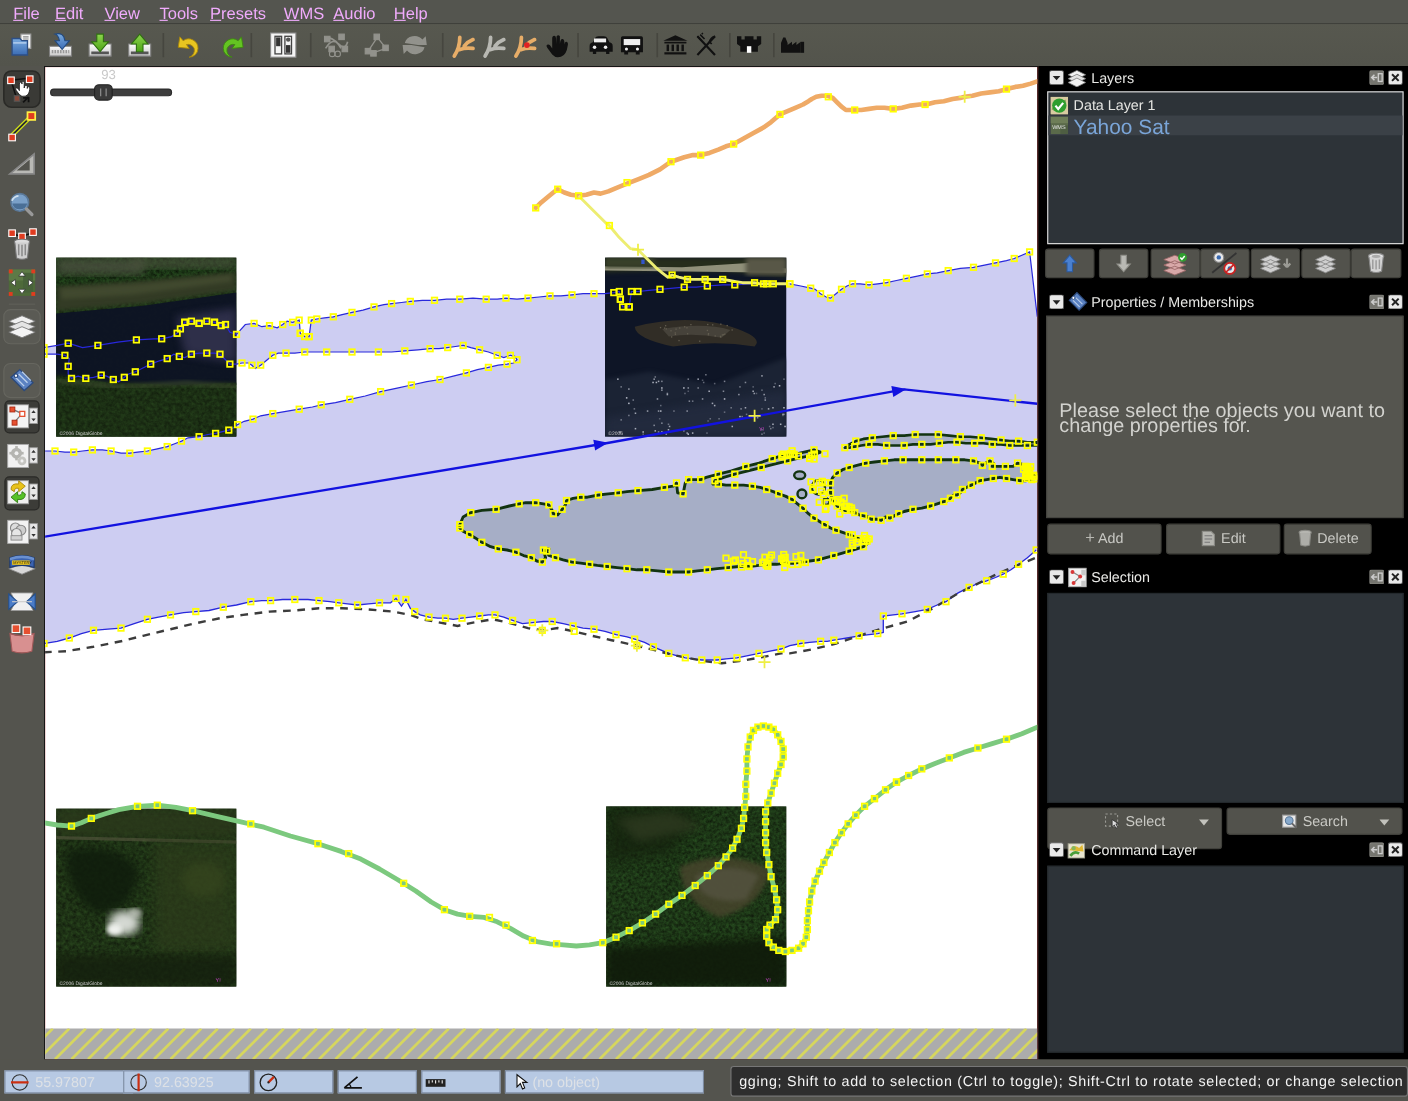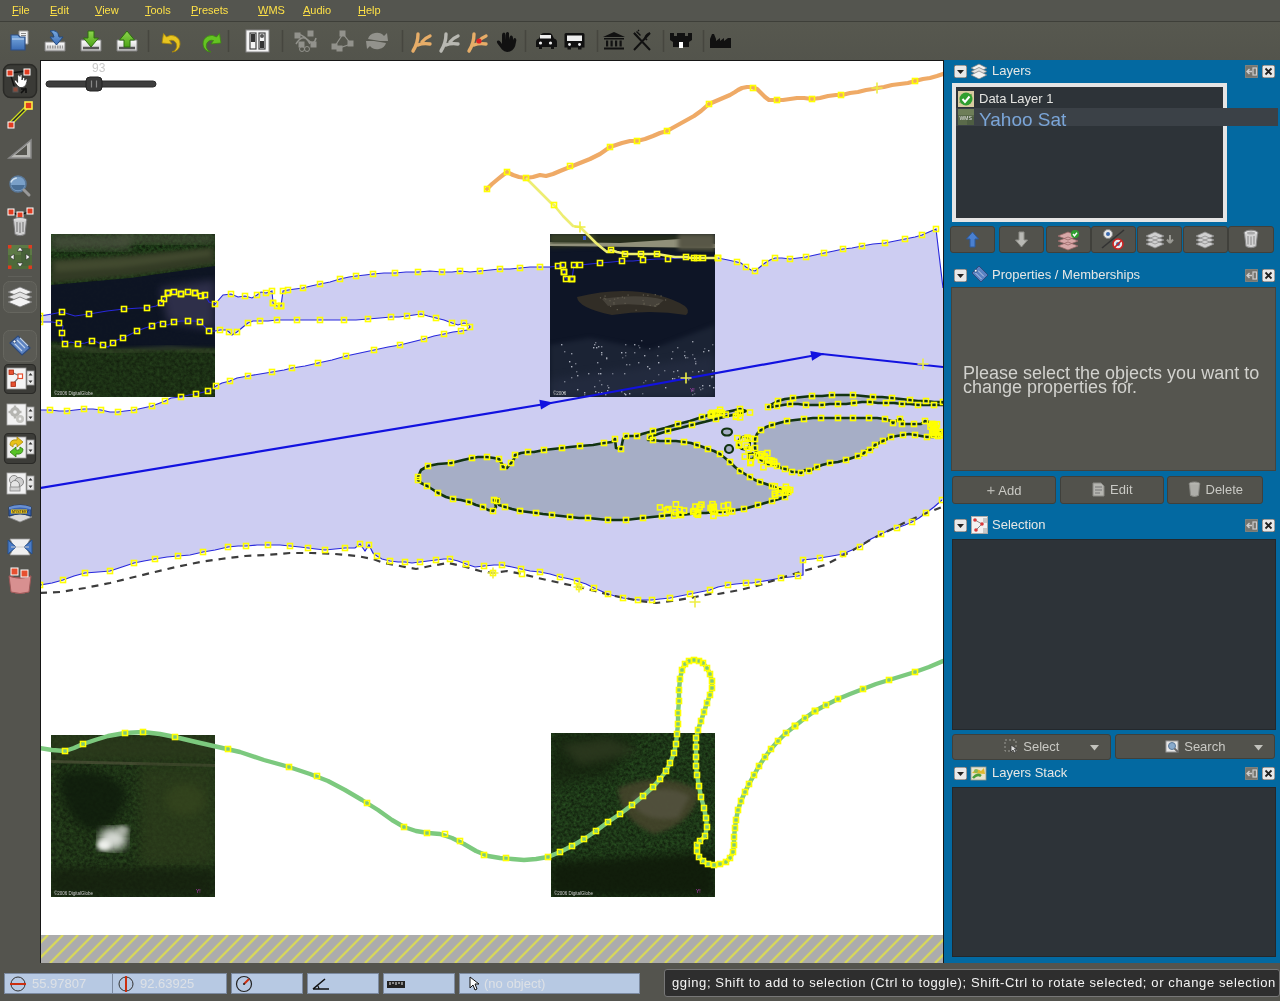--- a/index.html
+++ b/index.html
@@ -1,22 +1,22 @@
 <!DOCTYPE html>
 <html><head><meta charset="utf-8"><style>
 *{margin:0;padding:0;box-sizing:border-box}
 body{width:1280px;height:1001px;position:relative;overflow:hidden;background:#54544e;font-family:"Liberation Sans",sans-serif;-webkit-font-smoothing:antialiased}
 .abs{position:absolute}
 .menu{left:0;top:0;width:1280px;height:22px;background:#54554f;border-bottom:1px solid #3e3f39}
-.menu span{position:absolute;top:4px;font-size:11px;color:#fde047}
+.menu span{position:absolute;top:4px;font-size:15px;color:#f0abfc}
 .menu u{text-decoration:underline}
 .toolbar{left:0;top:22px;width:1280px;height:38px;background:linear-gradient(#57584f,#53544c)}
 .lefttools{left:0;top:60px;width:40px;height:906px;background:#54544e}
 .canvas{left:40px;top:60px;width:904px;height:904px;background:#b91c1c;border:1px solid #161616}
-.rpanel{left:944px;top:60px;width:336px;height:906px;background:#0369a1}
+.rpanel{left:944px;top:60px;width:336px;height:906px;background:#000000}
 .pbtn{position:absolute;background:#52524c;border:1px solid #40403b;border-radius:3px;color:#c9c9c4;font-size:13px;text-align:center}
 .sbar{left:0;top:963px;width:1280px;height:38px;background:#54544e}
 .sfield{position:absolute;top:10px;height:21px;background:#b7c9e3;border:1px solid #7c8aa0;color:#dde1e6;font-size:13px}
 .tooltip{left:664px;top:969px;width:616px;height:28px;background:#2e2e2e;border:1px solid #777;border-radius:3px;color:#f4f4f4;font-size:13px;line-height:26px;padding-left:7px;letter-spacing:0.62px;white-space:nowrap;overflow:hidden}
 </style></head><body>
 <div class="abs menu">
     <span style="left:12px"><u>F</u>ile</span>
     <span style="left:50px"><u>E</u>dit</span>
     <span style="left:95px"><u>V</u>iew</span>
     <span style="left:145px"><u>T</u>ools</span>
@@ -1132,21 +1132,21 @@
         <path d="M1 9.5 L9 5.5 L17 9.5 L9 13.5 Z" fill="#e2e2e2" stroke="#777" stroke-width="0.7"></path>
         <path d="M1 13 L9 9 L17 13 L9 17 Z" fill="#f2f2f2" stroke="#777" stroke-width="0.7"></path>
       </svg></div>
 <div style="position:absolute;left:48px;top:3px;font-size:13px;color:#e8e8e5">Layers</div>
 <div style="position:absolute;left:301px;top:4px"><svg width="13" height="13">
         <use href="#detachbtn"></use>
       </svg></div>
 <div style="position:absolute;left:318px;top:4px"><svg width="13" height="13">
         <use href="#closebtn"></use>
       </svg></div>
-<div style="position:absolute;left:8px;top:23px;width:275px;height:139px;background:#2d3338;border:4px solid #e5e5e5">
+<div style="position:absolute;left:8px;top:23px;width:324px;height:139px;background:#2d3338;border:1px solid #e5e5e5">
   <div style="position:absolute;left:0px;top:3px;width:322px;height:18px">
     <svg width="16" height="16" style="position:absolute;left:2px;top:1px">
           <rect width="16" height="16" fill="#c8b88a"></rect>
           <path d="M0 0 h16 v16 h-16 Z" fill="#d8cba0"></path>
           <path d="M2 12 q4 -7 12 -8" stroke="#8aa060" stroke-width="2.5" fill="none"></path>
           <circle cx="8" cy="8" r="6.5" fill="#2f9e2f"></circle>
           <path d="M4.5 8 l2.5 3 l4.5 -5.5" stroke="#fff" stroke-width="2" fill="none"></path>
         </svg>
     <span style="position:absolute;left:23px;top:1px;font-size:13px;color:#e4e4e1">Data Layer 1</span>
   </div>
@@ -1215,21 +1215,21 @@
         <use href="#closebtn"></use>
       </svg></div>
 <div style="position:absolute;left:7px;top:227px;width:325px;height:184px;background:#55554f;border:1px solid #44443f">
   <div style="position:absolute;left:11px;top:78px;width:300px;font-size:18px;line-height:14px;color:#d2d2ce">Please select the objects you want to change properties for.</div>
 </div>
 <div class="pbtn" style="left:8px;top:416px;width:104px;height:28px;line-height:26px"><span style="color:#b8b8b2;font-size:15px">+</span> Add</div>
 <div class="pbtn" style="left:116px;top:416px;width:104px;height:28px;line-height:26px"><svg width="15" height="15" style="vertical-align:-3px">
         <path d="M2 1 h8 l3 3 v10 h-11 Z" fill="#b5b5b0" stroke="#8a8a85"></path>
         <path d="M4 5 h7 M4 8 h7 M4 11 h5" stroke="#777" stroke-width="1"></path>
       </svg> Edit</div>
-<div class="pbtn" style="left:223px;top:416px;width:96px;height:28px;line-height:26px"><svg width="15" height="16" style="vertical-align:-3px">
+<div class="pbtn" style="left:223px;top:416px;width:80px;height:28px;line-height:26px"><svg width="15" height="16" style="vertical-align:-3px">
         <ellipse cx="7.5" cy="3" rx="5.5" ry="2" fill="#b5b5b0" stroke="#8a8a85"></ellipse>
         <path d="M2.5 3.5 l1 11 q4 2 8 0 l1 -11" fill="#adada8" stroke="#8a8a85"></path>
       </svg> Delete</div>
 
 <div style="position:absolute;left:10px;top:458px"><svg width="13" height="13">
         <use href="#collapse"></use>
       </svg></div>
 <div style="position:absolute;left:27px;top:456px"><svg width="17" height="18">
         <rect x="0.5" y="0.5" width="16" height="17" fill="#f2f2f2" stroke="#aaa"></rect>
         <path d="M4 4 L11 8 L5 14" stroke="#888" stroke-width="1" fill="none"></path>
@@ -1240,21 +1240,21 @@
         <rect x="12" y="12" width="4" height="5" fill="#c8c8c8"></rect>
       </svg></div>
 <div style="position:absolute;left:48px;top:457px;font-size:13px;color:#e8e8e5">Selection</div>
 <div style="position:absolute;left:301px;top:458px"><svg width="13" height="13">
         <use href="#detachbtn"></use>
       </svg></div>
 <div style="position:absolute;left:318px;top:458px"><svg width="13" height="13">
         <use href="#closebtn"></use>
       </svg></div>
 <div style="position:absolute;left:8px;top:479px;width:324px;height:191px;background:#2d3338;border:1px solid #23282c"></div>
-<div class="pbtn" style="left:8px;top:674px;width:159px;height:26px;line-height:23px"><svg width="16" height="15" style="vertical-align:-3px">
+<div class="pbtn" style="left:8px;top:674px;width:159px;height:38px;line-height:23px"><svg width="16" height="15" style="vertical-align:-3px">
         <rect x="1" y="1" width="11" height="11" fill="none" stroke="#9a9a94" stroke-dasharray="2 2"></rect>
         <path d="M7 6 l0 7 l2 -2 l1.5 3 l1.5 -1 l-1.5 -3 l2.5 0 Z" fill="#ddd" stroke="#333" stroke-width="0.8"></path>
       </svg> Select <svg width="10" height="8" style="position:absolute;right:10px;top:9px">
         <path d="M0 1 h9 l-4.5 5.5 Z" fill="#c2c2bc"></path>
       </svg></div>
 <div class="pbtn" style="left:171px;top:674px;width:160px;height:25px;line-height:23px"><svg width="16" height="15" style="vertical-align:-3px">
         <rect x="1" y="2" width="12" height="11" fill="#e8e8e8" stroke="#999"></rect>
         <circle cx="7" cy="7" r="3.5" fill="#88aacc" stroke="#5a7898"></circle>
         <path d="M9.5 9.5 l4 4" stroke="#666" stroke-width="1.8"></path>
       </svg> Search <svg width="10" height="8" style="position:absolute;right:10px;top:9px">
@@ -1263,21 +1263,21 @@
 
 <div style="position:absolute;left:10px;top:706px"><svg width="13" height="13">
         <use href="#collapse"></use>
       </svg></div>
 <div style="position:absolute;left:26px;top:704px"><svg width="18" height="18">
         <rect x="1" y="3" width="15" height="13" fill="#e8e4d0" stroke="#998" stroke-width="0.8"></rect>
         <path d="M2 9 q5 -6 9 -2 l3 -3 l1 6 Z" fill="#e0b830"></path>
         <path d="M3 14 q4 -5 8 -2" stroke="#4a9e3a" stroke-width="2.5" fill="none"></path>
         <circle cx="6" cy="7" r="2" fill="#88b858"></circle>
       </svg></div>
-<div style="position:absolute;left:48px;top:705px;font-size:13px;color:#e8e8e5">Layers Stack</div>
+<div style="position:absolute;left:48px;top:705px;font-size:13px;color:#e8e8e5">Command Layer</div>
 <div style="position:absolute;left:301px;top:706px"><svg width="13" height="13">
         <use href="#detachbtn"></use>
       </svg></div>
 <div style="position:absolute;left:318px;top:706px"><svg width="13" height="13">
         <use href="#closebtn"></use>
       </svg></div>
 <div style="position:absolute;left:8px;top:727px;width:324px;height:170px;background:#2d3338;border:1px solid #23282c"></div>
 </div>
 <div class="abs sbar">
 <div class="sfield" style="left:4px;width:117px"><svg width="24" height="19">

